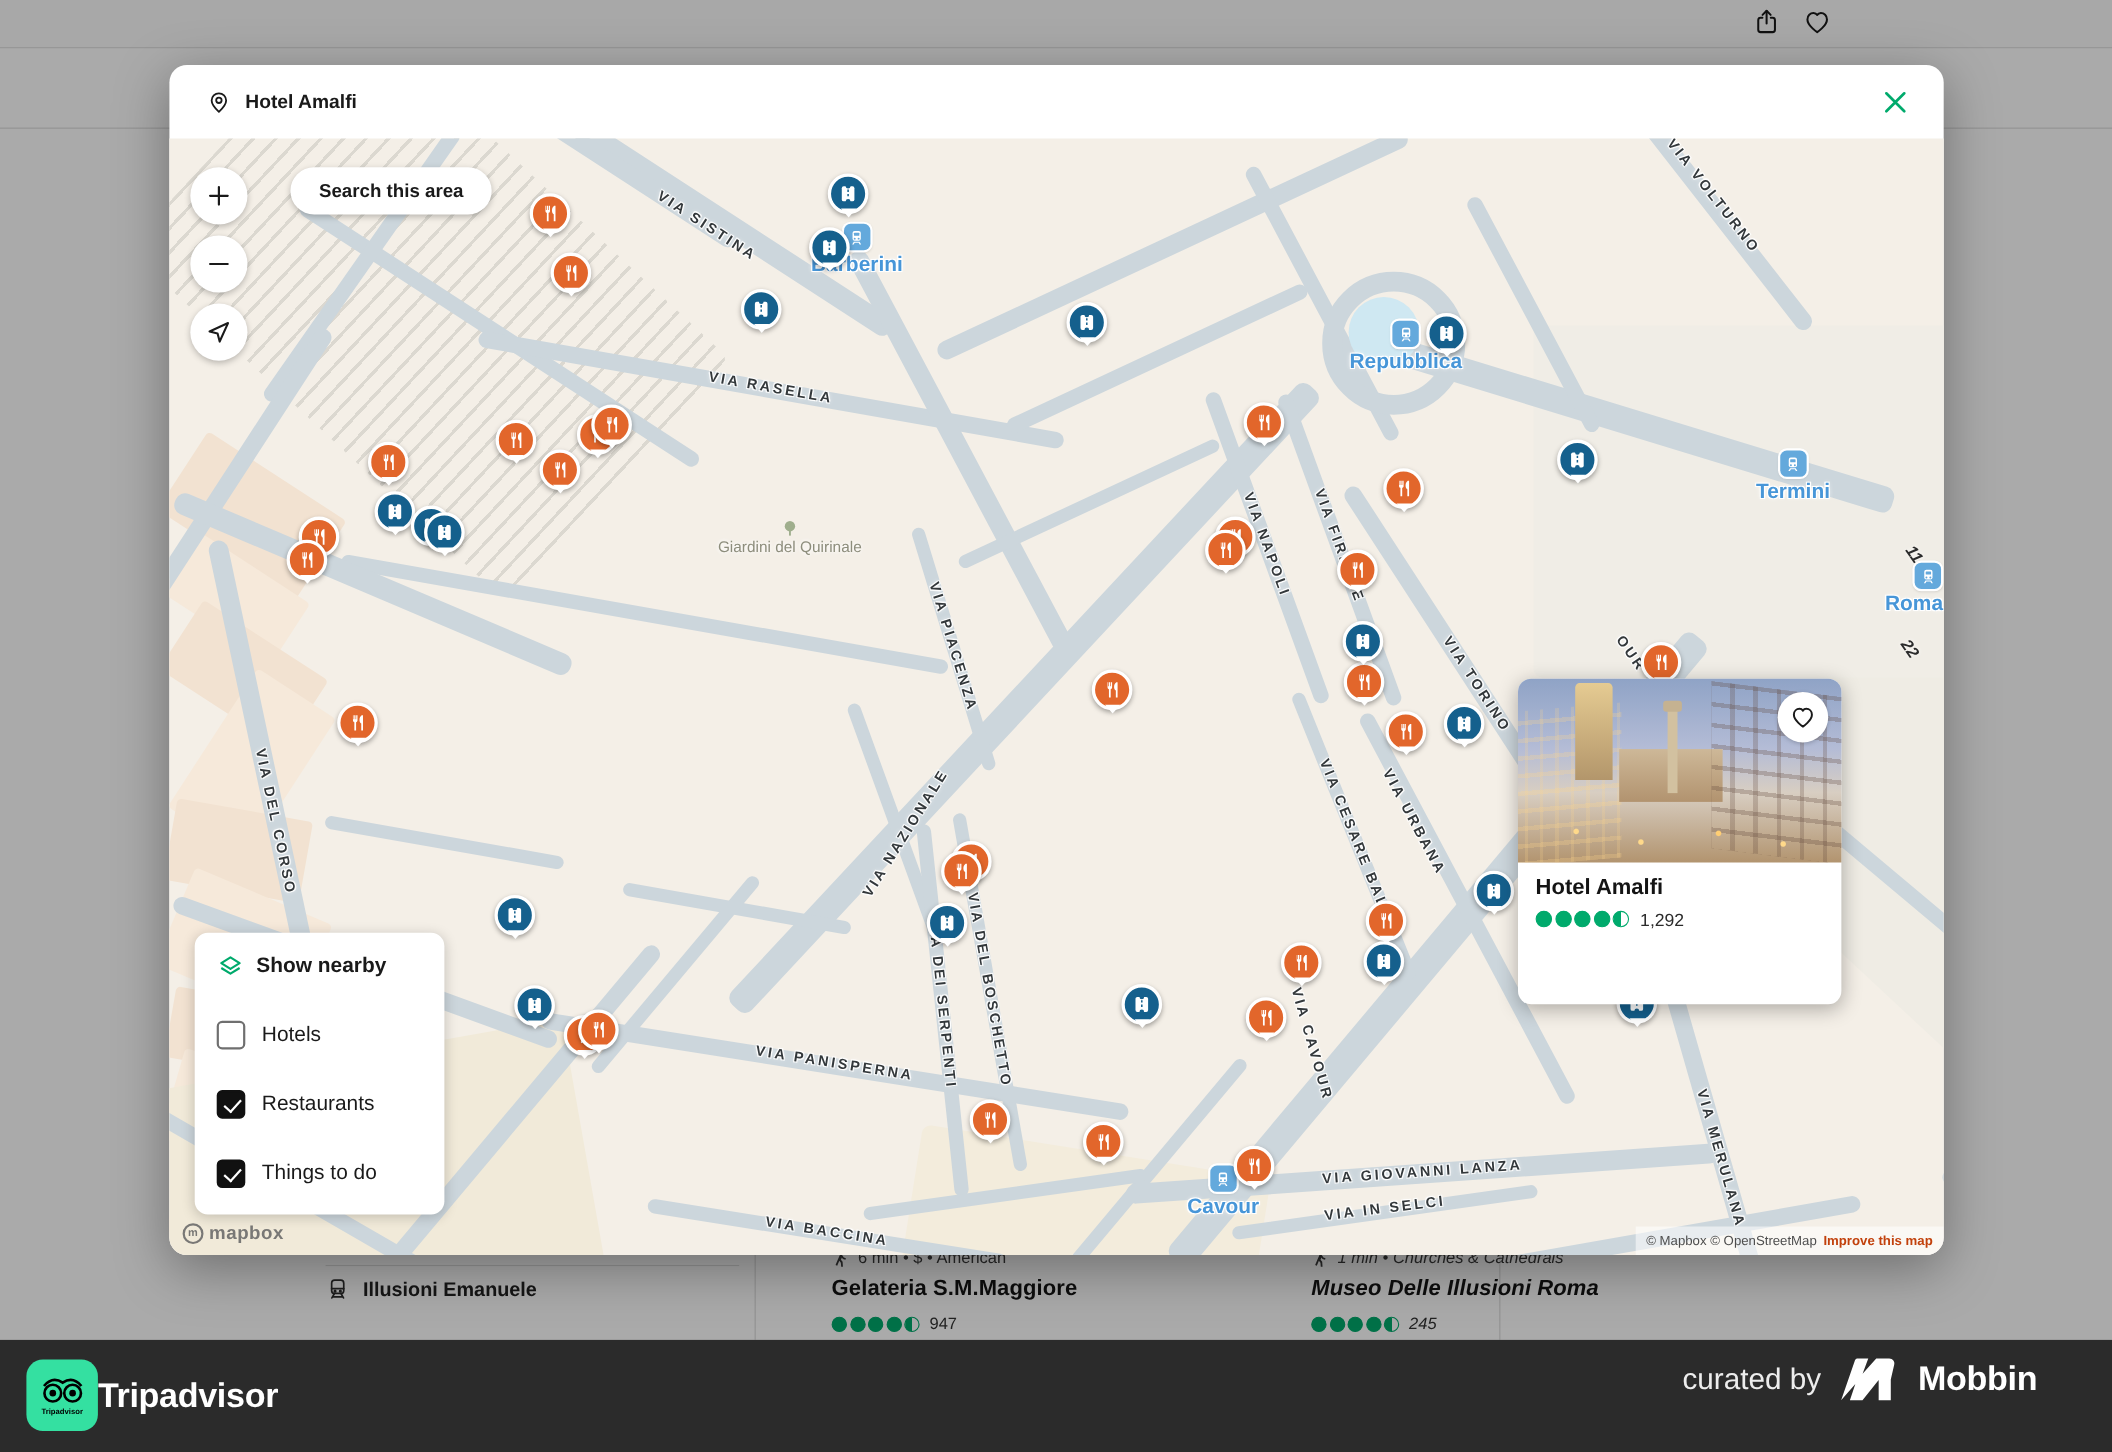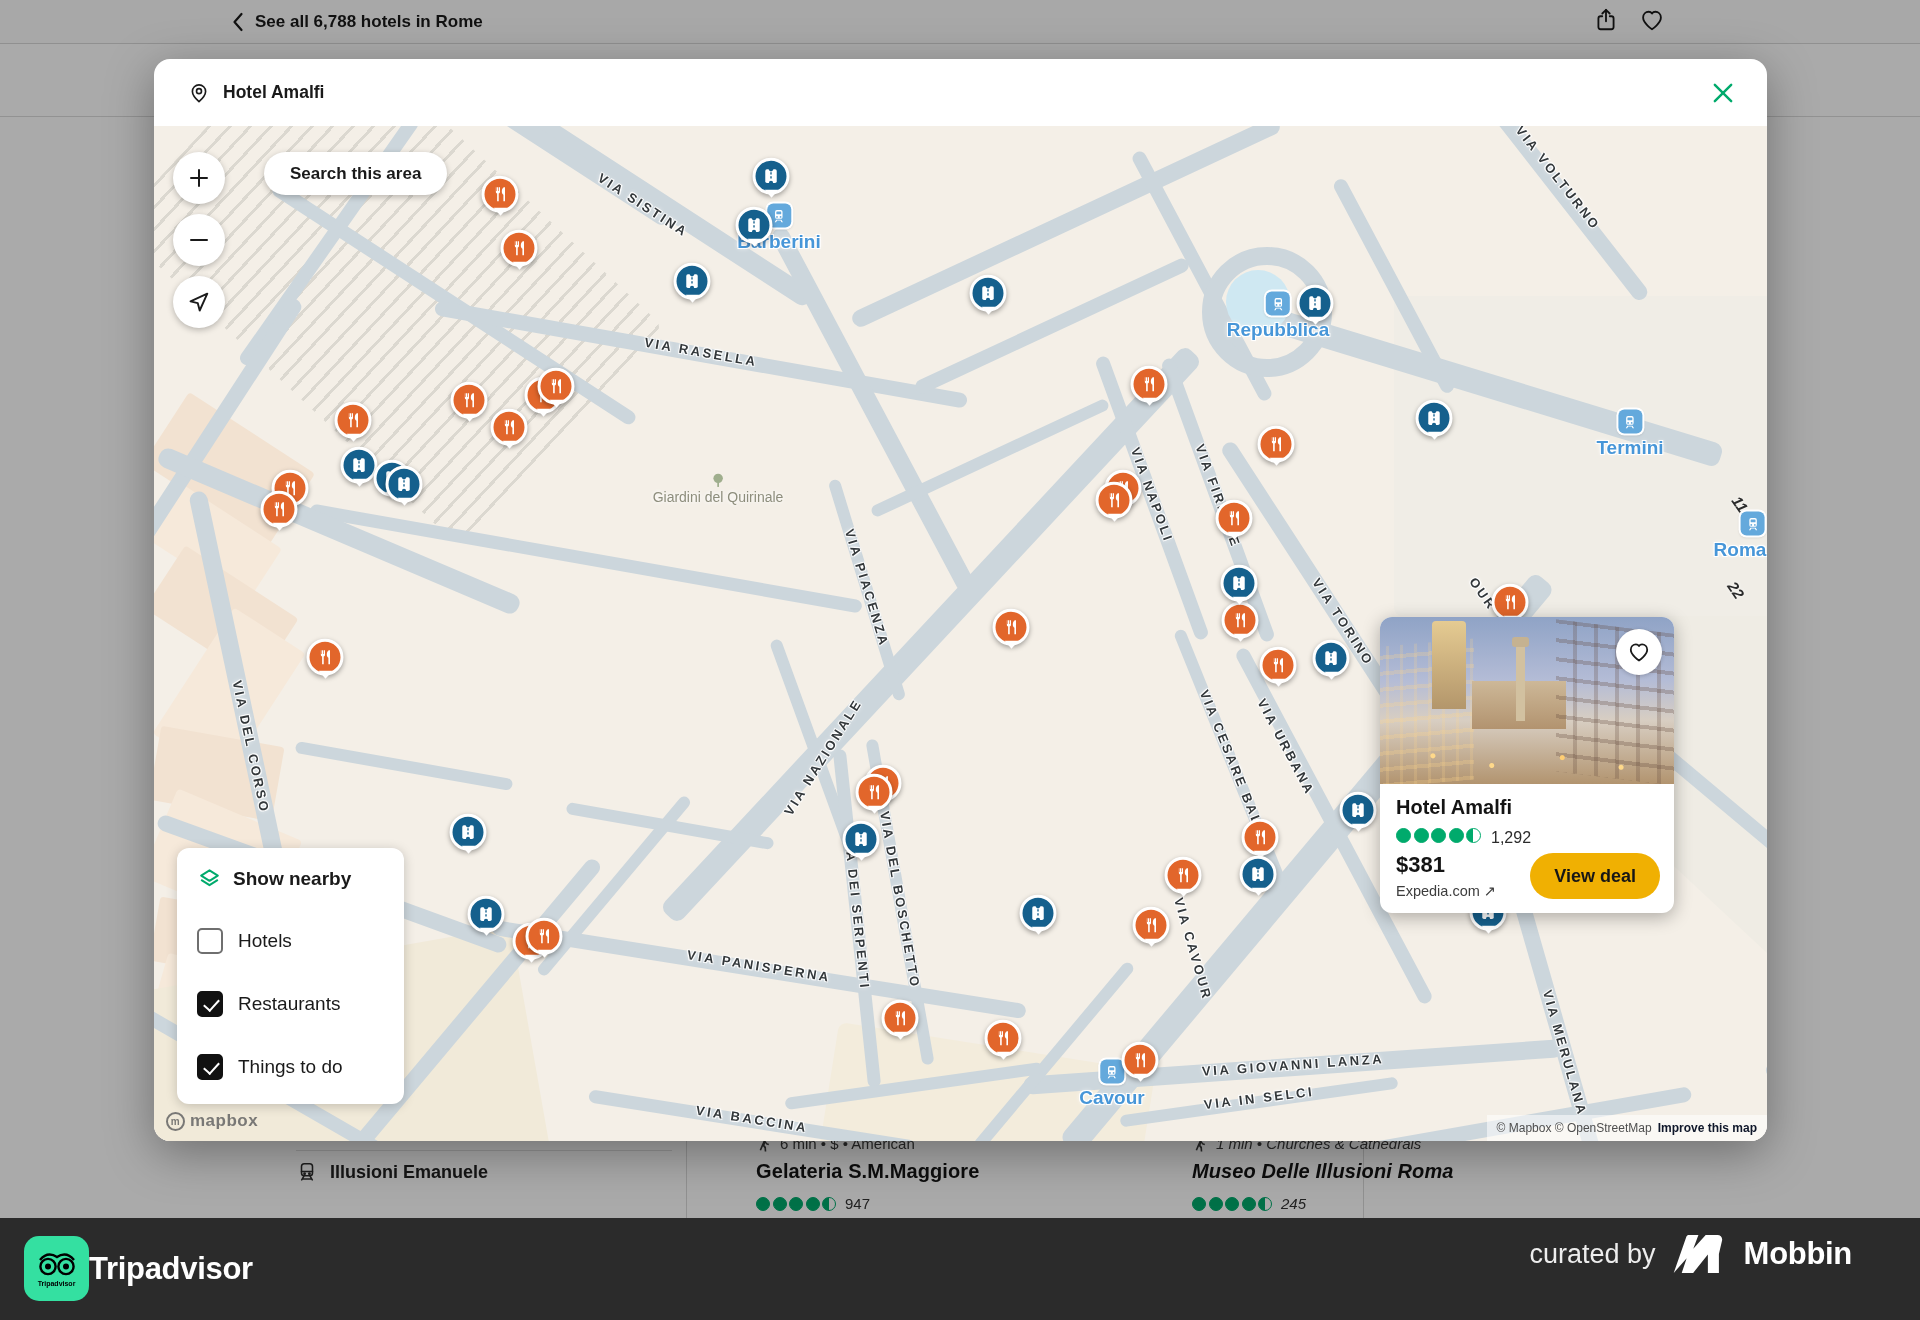--- a/index.html
+++ b/index.html
@@ -80,47 +80,41 @@
   .hname{font-size:20px;font-weight:700;color:#141414;}
   .hrate{display:flex;align-items:center;gap:10px;margin-top:9px;font-size:16px;color:#2b2b2b;}
   .hprice-row{position:absolute;left:16px;right:14px;bottom:14px;display:flex;justify-content:space-between;align-items:flex-end;}
   .hprice{font-size:22px;font-weight:700;color:#141414;}
   .hprov{font-size:14.5px;color:#3d3d3d;margin-top:5px;}
   .deal-btn{height:46px;padding:0 24px;border-radius:23px;background:#f0b002;border:none;font-size:18px;font-weight:700;color:#161616;cursor:pointer;}
 
   
   .attr{position:absolute;right:0;bottom:0;height:26px;z-index:35;background:rgba(255,255,255,.55);display:flex;align-items:center;
      padding:0 10px;font-size:12px;color:#4e4e4e;gap:6px;}
-  .attr b{color:#0f172a;text-align:center;}
+  .attr b{color:#c2410c;text-align:center;}
   .mapbox-logo{position:absolute;left:12px;bottom:10px;z-index:35;display:flex;align-items:center;gap:5px;color:rgba(100,100,100,.85);font-size:17px;font-weight:700;letter-spacing:.5px;}
   .mb-circle{width:19px;height:19px;border-radius:50%;border:2px solid rgba(100,100,100,.85);display:flex;align-items:center;justify-content:center;font-size:10px;font-weight:700;}
 
   
   .footer{position:absolute;left:0;top:1218px;width:100%;height:102px;background:#2b2b2b;z-index:70;}
   .f-left{position:absolute;left:24px;top:18px;display:flex;align-items:center;}
   .f-appicon{width:65px;height:65px;border-radius:15px;background:#34e0a1;position:relative;display:flex;flex-direction:column;align-items:center;justify-content:center;gap:3px;}
   .f-appicon .owl-word{font-size:7px;font-weight:700;color:#000;letter-spacing:0;}
   .f-brand{font-size:31px;font-weight:800;color:#fff;letter-spacing:-.3px;}
   .f-right{position:absolute;right:68px;top:0;height:72px;display:flex;align-items:center;gap:16px;}
   .f-curated{font-size:27px;color:#ededed;font-weight:400;}
   .f-mobbin{font-size:31px;font-weight:800;color:#fff;letter-spacing:-.3px;}
 </style>
 </head>
 <body>
 
 <div class="stage">
 
   <div class="page">
     <div class="topbar">
-      <div class="back-link">
-        <svg width="15" height="20" viewBox="0 0 12 20" fill="none" stroke="#1a1a1a" stroke-width="2.2" stroke-linecap="round" stroke-linejoin="round">
-            <path d="M10 2 3 10l7 8"></path>
-          </svg>
-        <span>See all 6,788 hotels in Rome</span>
-      </div>
       <div class="topbar-icons">
         <svg class="tb-ic" viewBox="0 0 24 24" fill="none" stroke="#1a1a1a" stroke-width="1.7" stroke-linecap="round" stroke-linejoin="round">
             <path d="M8.5 8.5H7A2 2 0 0 0 5 10.5v8A2 2 0 0 0 7 20.5h10a2 2 0 0 0 2-2v-8a2 2 0 0 0-2-2h-1.5"></path>
             <path d="M12 2.8v10.4"></path>
             <path d="m8.6 6 3.4-3.4L15.4 6"></path>
           </svg>
         <svg class="tb-ic" viewBox="0 0 24 24" fill="none" stroke="#1a1a1a" stroke-width="1.7" stroke-linejoin="round">
             <path d="M12 20.5s-8.2-5.4-8.2-10.7C3.8 6.5 6.2 4.4 8.9 4.4c1.3 0 2.5.7 3.1 1.7.6-1 1.8-1.7 3.1-1.7 2.7 0 5.1 2.1 5.1 5.4 0 5.3-8.2 10.7-8.2 10.7Z"></path>
           </svg>
       </div>
@@ -712,27 +706,20 @@
             <span><span style="display: inline-flex; gap: 2.5px; align-items: center;">
                   <span style="width: 15px; height: 15px; border-radius: 50%; border: 1.6px solid rgb(0, 170, 108); display: inline-block; box-sizing: border-box; background: rgb(0, 170, 108);"></span>
                   <span style="width: 15px; height: 15px; border-radius: 50%; border: 1.6px solid rgb(0, 170, 108); display: inline-block; box-sizing: border-box; background: rgb(0, 170, 108);"></span>
                   <span style="width: 15px; height: 15px; border-radius: 50%; border: 1.6px solid rgb(0, 170, 108); display: inline-block; box-sizing: border-box; background: rgb(0, 170, 108);"></span>
                   <span style="width: 15px; height: 15px; border-radius: 50%; border: 1.6px solid rgb(0, 170, 108); display: inline-block; box-sizing: border-box; background: rgb(0, 170, 108);"></span>
                   <span style="width: 15px; height: 15px; border-radius: 50%; border: 1.6px solid rgb(0, 170, 108); display: inline-block; box-sizing: border-box; background: linear-gradient(90deg, rgb(0, 170, 108) 0px, rgb(0, 170, 108) 50%, rgb(255, 255, 255) 50%);"></span>
                 </span></span>
             <span>1,292</span>
           </div>
         </div>
-        <div class="hprice-row">
-          <div>
-            <div class="hprice">$381</div>
-            <div class="hprov"><span>Expedia.com</span> <span>↗</span></div>
-          </div>
-          <button class="deal-btn">View deal</button>
-        </div>
       </div>
         <div class="nearby">
         <div class="nb-title">
           <svg width="25" height="25" viewBox="0 0 24 24" fill="none" stroke="#00aa6c" stroke-width="1.9" stroke-linejoin="round">
               <path d="M12 4.2 20 9.2l-8 5-8-5Z"></path>
               <path d="M4 13.4l8 5 8-5"></path>
             </svg>
           <span>Show nearby</span>
         </div>
         <div id="nearby-opts">

